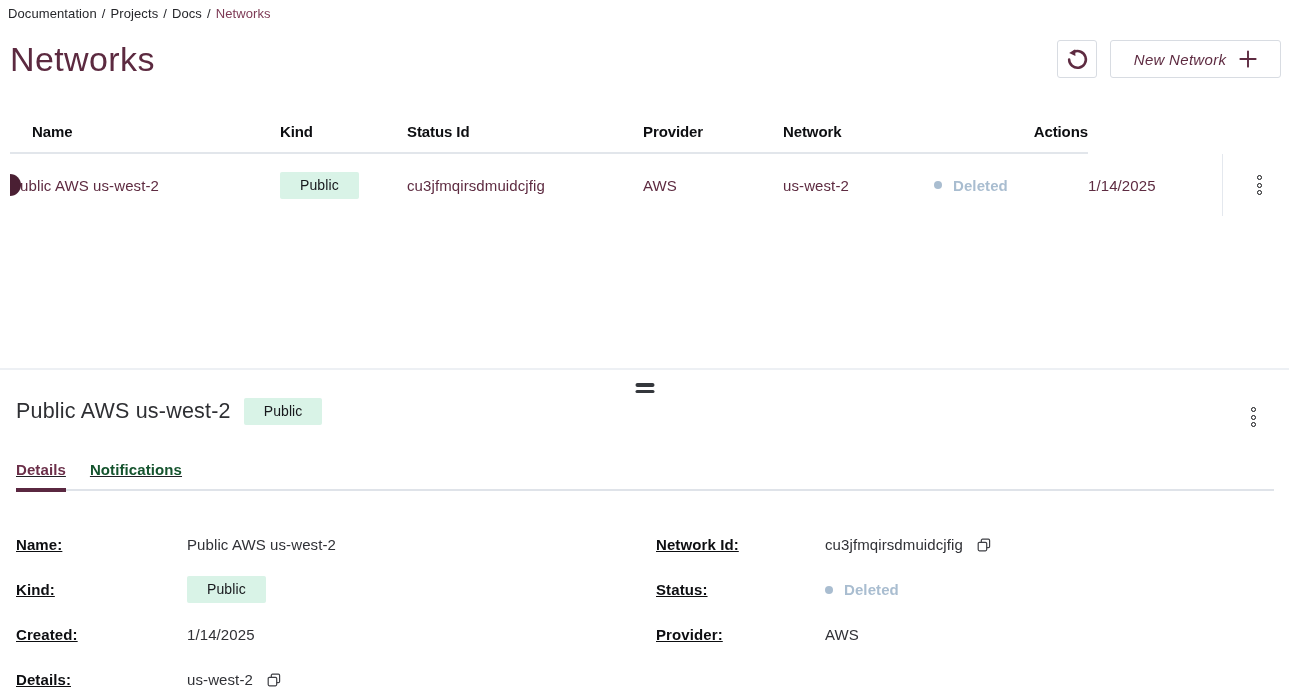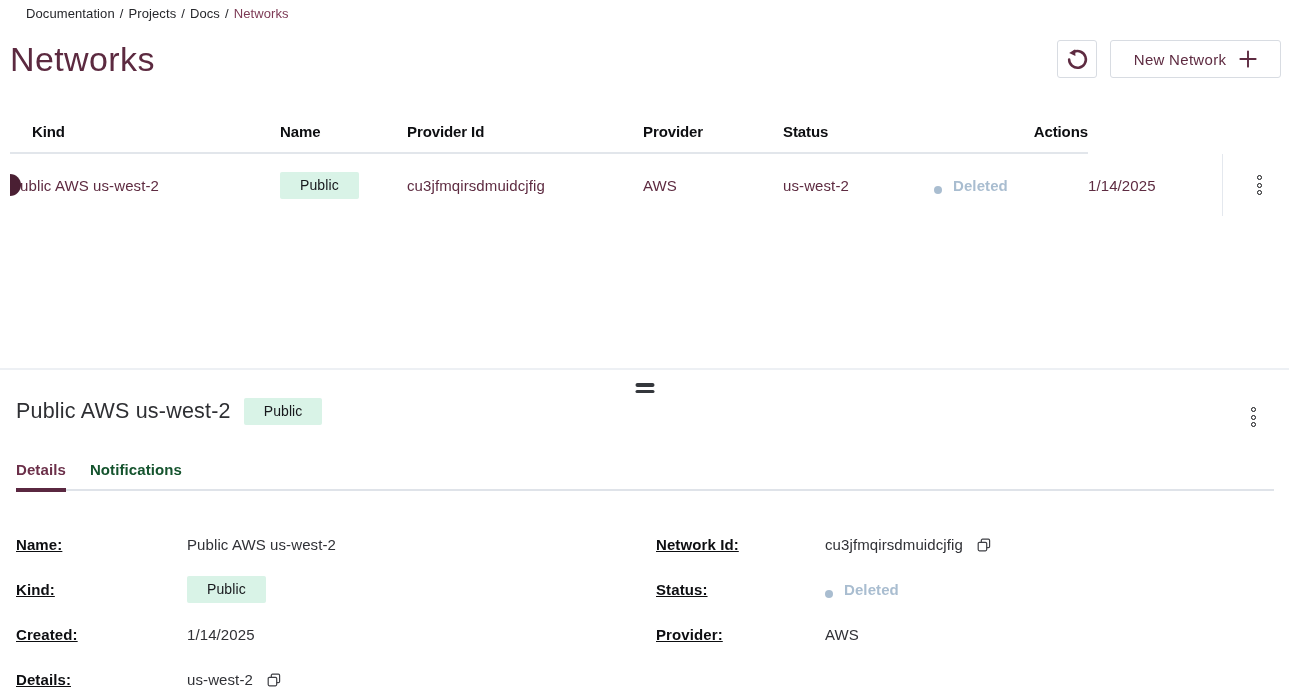--- a/index.html
+++ b/index.html
@@ -1,73 +1,73 @@
 <!DOCTYPE html>
 <html><head>
 <meta charset="utf-8">
 <style>
   * { margin:0; padding:0; box-sizing:border-box; }
   html,body { width:1289px; height:700px; background:#ffffff; overflow:hidden;
     font-family:"Liberation Sans","DejaVu Sans",sans-serif; color:#202126; letter-spacing:.1px; }
 
   
-  .breadcrumb { position:absolute; left:26px; top:6px; font-size:13px; color:#26272b; }
+  .breadcrumb { position:absolute; left:8px; top:6px; font-size:13px; color:#26272b; }
   .breadcrumb .sep { margin:0 5px; color:#26272b; }
   .breadcrumb .crumb { color:#26272b; cursor:pointer; }
   .breadcrumb .crumb-current { color:#7d3a55; }
 
   .page-title { position:absolute; left:10px; top:38px; font-size:34px; line-height:42px;
     color:#5c2a40; font-weight:500; letter-spacing:.4px; }
 
   .btn { position:absolute; top:40px; height:38px; background:#fff;
     border:1px solid #d8dce2; border-radius:3px; display:flex; align-items:center;
     justify-content:center; cursor:pointer; }
   .btn-refresh { left:1057px; width:40px; }
   .btn-new { left:1110px; width:171px; gap:13px; padding:0 15px; }
-  .btn-new .btn-label { font-size:15px; color:#5e2b41; font-weight:500; letter-spacing:.3px; white-space:nowrap; }
+  .btn-new .btn-label { font-size:15px; color:#5e2b41; font-weight:500; letter-spacing:.3px; white-space:nowrap;font-style:italic; }
 
   
   .table { position:absolute; left:10px; top:110px; width:1273px; }
   .tgrid { display:grid; grid-template-columns:270px 127px 236px 140px 151px 154px 134px 61px; align-items:center; }
   .thead { height:44px; }
   .thead .th { font-size:15px; font-weight:700; color:#0d0e11; letter-spacing:-.1px;
     height:100%; display:flex; align-items:center; border-bottom:2px solid #e2e6eb; }
   .th:first-child { padding-left:22px; }
   .th-actions { justify-content:flex-end;text-align:right; }
   .trow { height:62px; position:relative; font-size:15px; }
   .row-indicator { position:absolute; left:0; top:50%; transform:translateY(-50%);
     width:11px; height:22px; background:#4a1f33; border-radius:0 11px 11px 0; }
   .td { display:flex; align-items:center; height:100%; }
   .td:first-child { padding-left:22px; }
   .td-maroon { color:#5e2b41; }
   .td-actions { border-left:1px solid #e4e8ee; justify-content:flex-end; padding-right:18px; }
 
   .badge { display:inline-block; background:#d9f3e7; color:#17181c; font-size:14px;
     padding:5px 20px; border-radius:2px; line-height:17px; }
 
-  .status { display:flex; align-items:flex-end; gap:11px; color:#a9bdd0; font-weight:600; }
+  .status { display:flex; align-items:center; gap:11px; color:#a9bdd0; font-weight:600; }
   .status .dot { width:8px; height:8px; border-radius:50%; background:#a9bdd0; }
 
   .kebab { display:flex; flex-direction:column; gap:2.5px; align-items:center;
     cursor:pointer; padding:3px; }
   .kebab .kdot { width:5px; height:5px; border:1.6px solid #101114; border-radius:50%; background:#fff; }
 
   
   .drawer { position:absolute; left:0; top:368px; width:1289px; height:332px;
     border-top:2px solid #edf0f4; background:#fff; }
   .drag-handle { position:absolute; left:50%; top:11px; transform:translateX(-50%);
     display:flex; flex-direction:column; gap:3px; cursor:grab; padding:2px; }
   .drag-handle .bar { width:19px; height:3.5px; background:#34373c; border-radius:2px; }
 
   .drawer-header { position:absolute; left:16px; top:28px; display:flex; align-items:center; gap:13px; }
   .drawer-title { font-size:21.5px; color:#2e2f33; letter-spacing:.2px; }
   .drawer-kebab { position:absolute; right:30px; top:34px; }
 
   .tabs { position:absolute; left:16px; top:87px; width:1258px; height:34px;
-    display:flex; gap:24px; border-bottom:2px solid #dfe3e9; }
+    display:flex; gap:24px; border-bottom:2px solid #dfe3e9;text-decoration:underline; }
   .tab { font-size:15px; font-weight:700; color:#14532d; padding:4px 0 12px; position:relative; cursor:pointer; }
   .tab.active { color:#6b2f49; }
   .tab.active::after { content:""; position:absolute; left:0; right:0; bottom:-3px; height:4px; background:#5a2740; }
 
   .details { position:absolute; left:16px; top:152px; width:1257px;
     display:grid; grid-template-columns:171px 469px 169px 1fr; grid-auto-rows:45px; align-items:center; }
   .dlabel { font-size:15px; font-weight:700; color:#0d0e11;text-decoration:underline; }
   .dvalue { font-size:15px; color:#303136; display:flex; align-items:center; }
   .copy-btn { margin-left:14px; display:inline-flex; cursor:pointer; }
 
@@ -95,25 +95,25 @@
   <span class="btn-label">New Network</span>
   <span>
     <svg width="18" height="18" viewBox="0 0 16 16">
         <path d="M8 1.2v13.6M1.2 8h13.6" stroke="#5e2b41" stroke-width="1.7" stroke-linecap="round"></path>
       </svg>
   </span>
 </div>
 
 <div class="table">
   <div class="tgrid thead">
+    <div class="th">Name</div>
     <div class="th">Kind</div>
-    <div class="th">Name</div>
-    <div class="th">Provider Id</div>
+    <div class="th">Status Id</div>
     <div class="th">Provider</div>
-    <div class="th">Status</div>
+    <div class="th">Network</div>
     <div class="th th-actions">Actions</div>
   </div>
 
   <div class="tgrid trow">
     <div class="row-indicator"></div>
     <div class="td td-maroon">Public AWS us-west-2</div>
     <div class="td">
       <span class="badge">Public</span>
     </div>
     <div class="td td-maroon">cu3jfmqirsdmuidcjfig</div>

